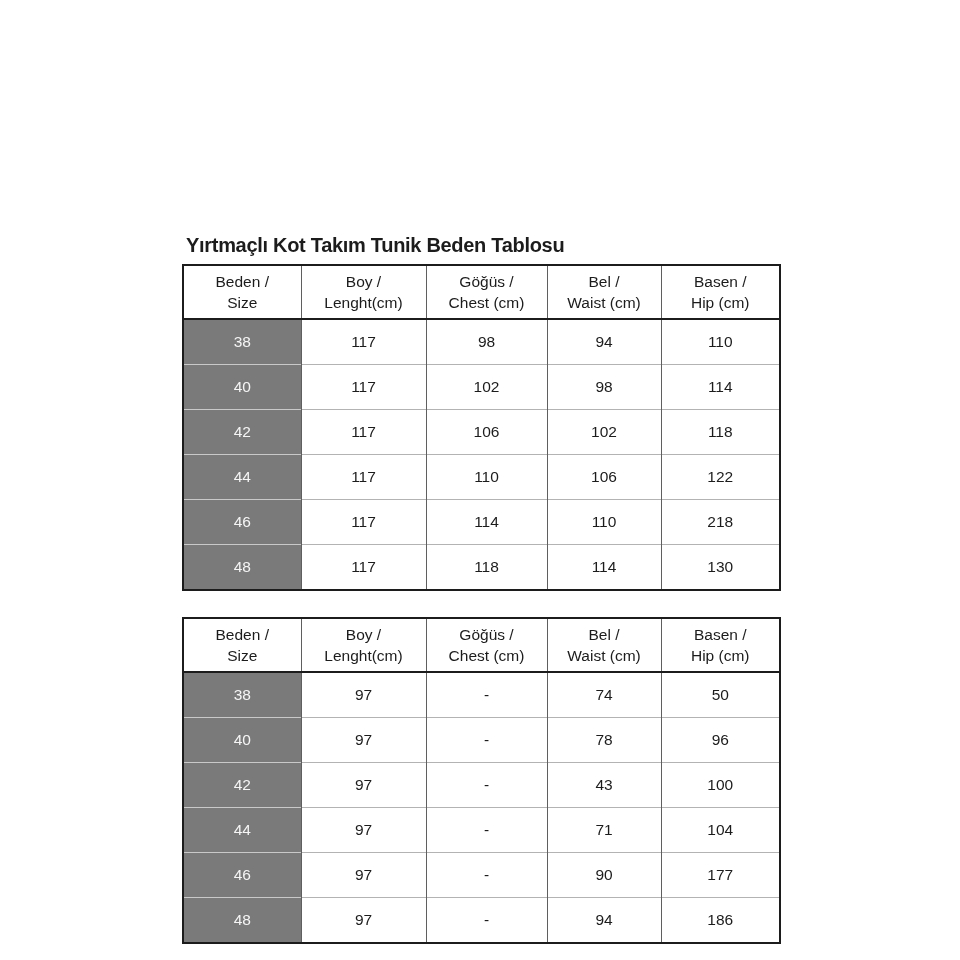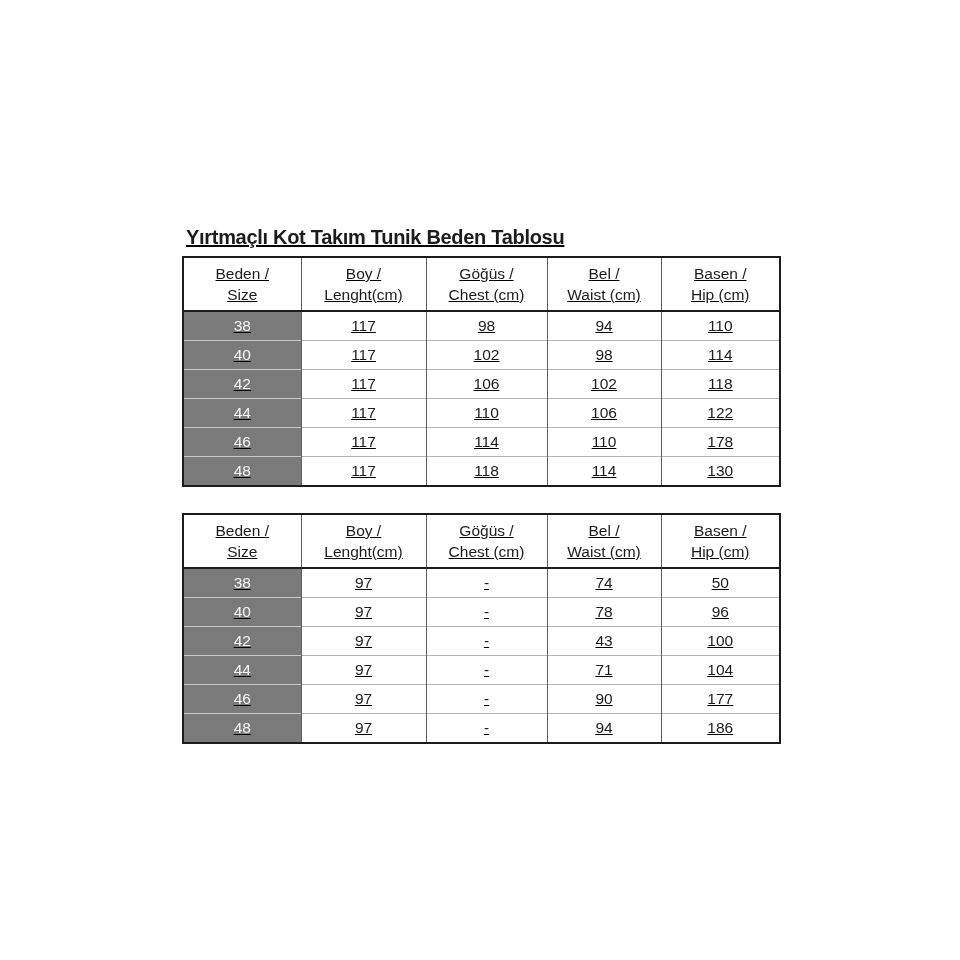--- a/index.html
+++ b/index.html
@@ -14,21 +14,21 @@
     background: var(--page-bg, #ffffff);
     font-family: "Liberation Sans", sans-serif;
     overflow: hidden;
   }
   .content {
     position: absolute;
     left: 182px;
     top: 222px;
     width: 597px;
   }
-  .table-block { margin: 4px 0 26px 0; text-decoration: underline; }
+  .table-block { margin: 12px 0 26px 0; }
   .table-title {
     margin: 0 0 7px 4px;
     font-size: 20px;
     font-weight: 700;
     letter-spacing: -0.3px;
     color: var(--text-dark, #1c1c1c);
     white-space: nowrap;
   }
   table.size-table {
     width: 597px;
@@ -50,21 +50,21 @@
     line-height: 21px;
     text-align: center;
     color: var(--text-dark, #1c1c1c);
     background: #ffffff;
     border-left: 1px solid var(--grid-line, #5f5f5f);
     border-bottom: 2px solid var(--border-dark, #1c1c1c);
   }
   table.size-table th:first-child { border-left: none; }
   table.size-table td {
     height: 28px;
-    padding: 0;
+    padding: 8px;
     font-size: 15.5px;
     text-align: center;
     color: var(--text-dark, #1c1c1c);
     background: #ffffff;
     border-left: 1px solid var(--grid-line, #5f5f5f);
     border-top: 1px solid var(--row-line, #b3b3b3);
   }
   table.size-table td:first-child { border-left: none; }
   table.size-table tbody tr:first-child td { border-top: none; }
   table.size-table td.size-cell {
@@ -140,21 +140,21 @@
               <td>117</td>
               <td>110</td>
               <td>106</td>
               <td>122</td>
             </tr>
             <tr>
               <td class="size-cell">46</td>
               <td>117</td>
               <td>114</td>
               <td>110</td>
-              <td>178</td>
+              <td>218</td>
             </tr>
             <tr>
               <td class="size-cell">48</td>
               <td>117</td>
               <td>118</td>
               <td>114</td>
               <td>130</td>
             </tr>
           </tbody>
         </table>

